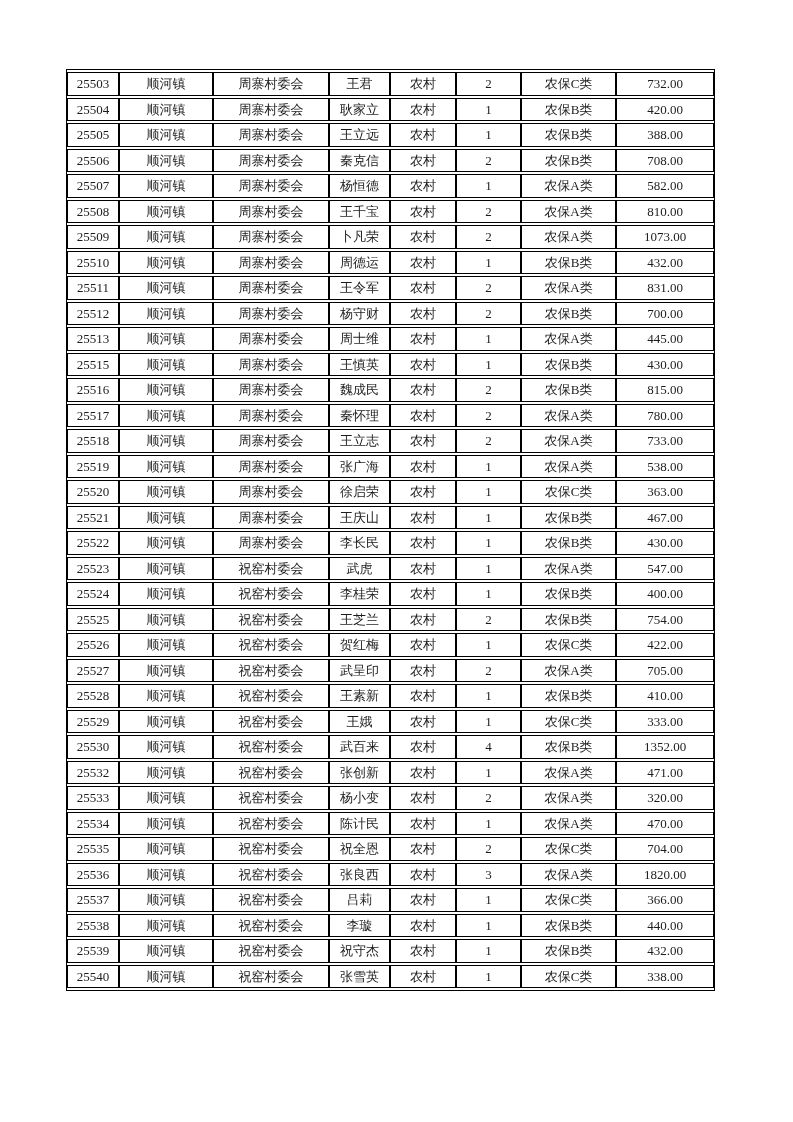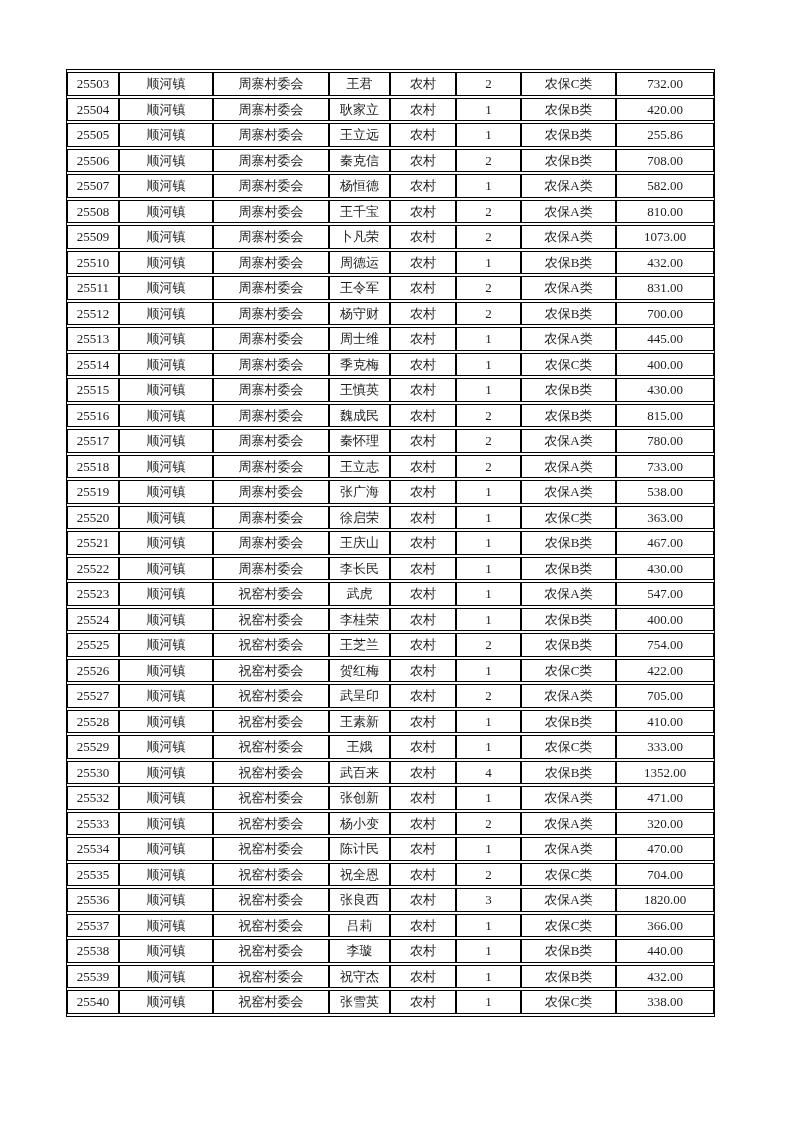--- a/index.html
+++ b/index.html
@@ -76,21 +76,21 @@
           <td>420.00</td>
         </tr>
         <tr>
           <td>25505</td>
           <td>顺河镇</td>
           <td>周寨村委会</td>
           <td>王立远</td>
           <td>农村</td>
           <td>1</td>
           <td>农保B类</td>
-          <td>255.86</td>
+          <td>388.00</td>
         </tr>
         <tr>
           <td>25506</td>
           <td>顺河镇</td>
           <td>周寨村委会</td>
           <td>秦克信</td>
           <td>农村</td>
           <td>2</td>
           <td>农保B类</td>
           <td>708.00</td>
@@ -157,30 +157,20 @@
         </tr>
         <tr>
           <td>25513</td>
           <td>顺河镇</td>
           <td>周寨村委会</td>
           <td>周士维</td>
           <td>农村</td>
           <td>1</td>
           <td>农保A类</td>
           <td>445.00</td>
-        </tr>
-        <tr>
-          <td>25514</td>
-          <td>顺河镇</td>
-          <td>周寨村委会</td>
-          <td>季克梅</td>
-          <td>农村</td>
-          <td>1</td>
-          <td>农保C类</td>
-          <td>400.00</td>
         </tr>
         <tr>
           <td>25515</td>
           <td>顺河镇</td>
           <td>周寨村委会</td>
           <td>王慎英</td>
           <td>农村</td>
           <td>1</td>
           <td>农保B类</td>
           <td>430.00</td>

